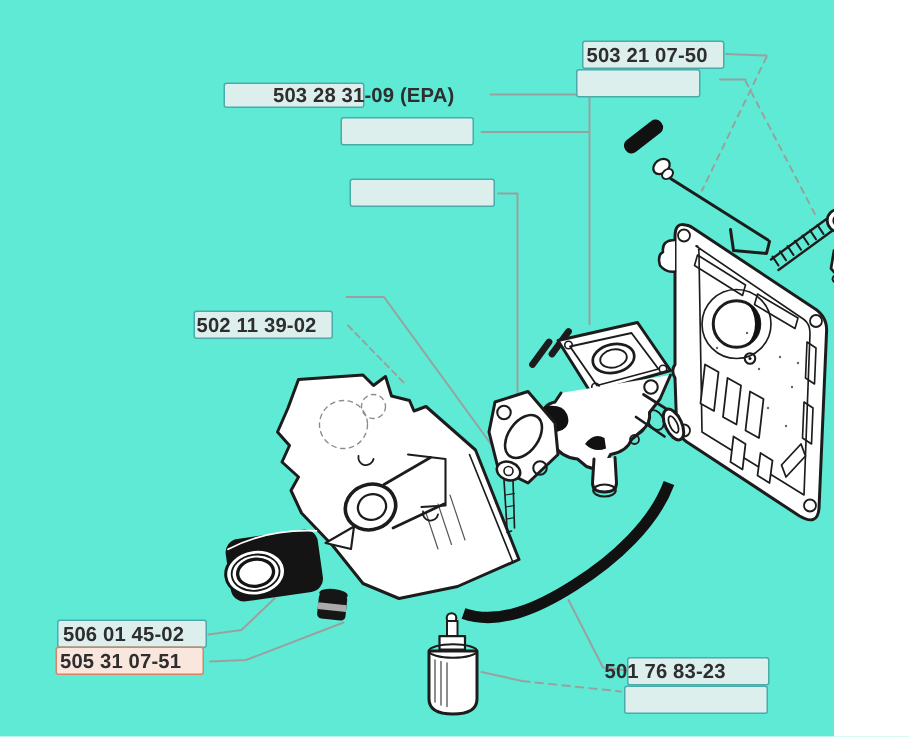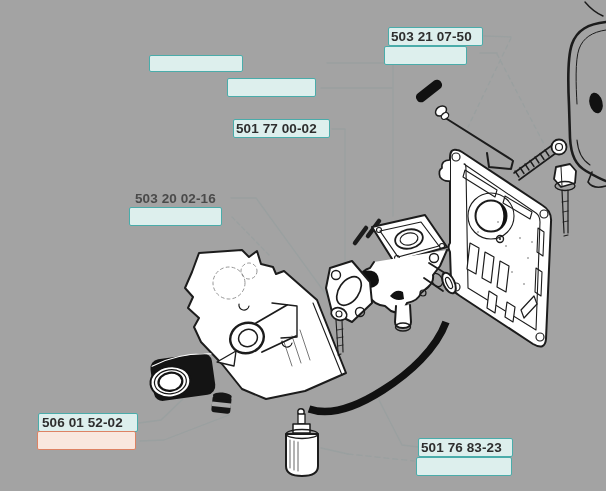--- a/index.html
+++ b/index.html
@@ -1,16 +1,16 @@
 <!DOCTYPE html>
 <html><head>
 <meta charset="utf-8">
 <style>
   html,body{margin:0;padding:0;background:#fff;}
-  #stage{position:relative;width:606px;height:491px;background:#a3a3a3;overflow:hidden;
+  #stage{position:relative;width:556px;height:491px;background:#5eead4;overflow:hidden;
          font-family:"Liberation Sans",sans-serif;}
   #art{position:absolute;left:0;top:0;z-index:1;}
   .pbox{position:absolute;box-sizing:border-box;border-radius:2px;z-index:2;}
   .pbox.teal{border:1.6px solid #4aacaa;background:#ddefed;}
   .pbox.orange{border:1.6px solid #dd8263;background:#f9e7de;}
   .ptxt{position:absolute;z-index:3;font-weight:bold;font-size:13.5px;line-height:15px;
         color:#2e2e2e;white-space:nowrap;letter-spacing:0.1px;}
   .ptxt.plain{color:#4a4a4a;}
 </style>
 </head>
@@ -200,33 +200,34 @@
 
     <path d="M309,409 C332,417 358,406 383,390 C410,373 436,349 446,322" stroke="#111" stroke-width="7.5" stroke-linecap="butt"></path>
   </svg>
 
   <div class="pbox teal" style="left:388px;top:27px;width:95px;height:19px"></div>
   <div class="ptxt" style="left:391px;top:29px">503 21 07-50</div>
 
   <div class="pbox teal" style="left:384px;top:46px;width:83px;height:19px"></div>
 
   <div class="pbox teal" style="left:149px;top:55px;width:94px;height:17px"></div>
+  <div class="ptxt" style="left:182px;top:56px">503 28 31-09 (EPA)</div>
 
   <div class="pbox teal" style="left:227px;top:78px;width:89px;height:19px"></div>
 
   <div class="pbox teal" style="left:233px;top:119px;width:97px;height:19px"></div>
-  <div class="ptxt" style="left:236px;top:121px">501 77 00-02</div>
-
-  <div class="ptxt plain" style="left:135px;top:191px">503 20 02-16</div>
+
 
   <div class="pbox teal" style="left:129px;top:207px;width:93px;height:19px"></div>
+  <div class="ptxt" style="left:131px;top:209px">502 11 39-02</div>
 
   <div class="pbox teal" style="left:38px;top:413px;width:100px;height:19px"></div>
-  <div class="ptxt" style="left:42px;top:415px">506 01 52-02</div>
+  <div class="ptxt" style="left:42px;top:415px">506 01 45-02</div>
 
   <div class="pbox orange" style="left:37px;top:431px;width:99px;height:19px"></div>
+  <div class="ptxt" style="left:40px;top:433px">505 31 07-51</div>
 
   <div class="pbox teal" style="left:418px;top:438px;width:95px;height:19px"></div>
-  <div class="ptxt" style="left:421px;top:440px">501 76 83-23</div>
+  <div class="ptxt" style="left:403px;top:440px">501 76 83-23</div>
 
   <div class="pbox teal" style="left:416px;top:457px;width:96px;height:19px"></div>
 
 </div>
 
 </body></html>

